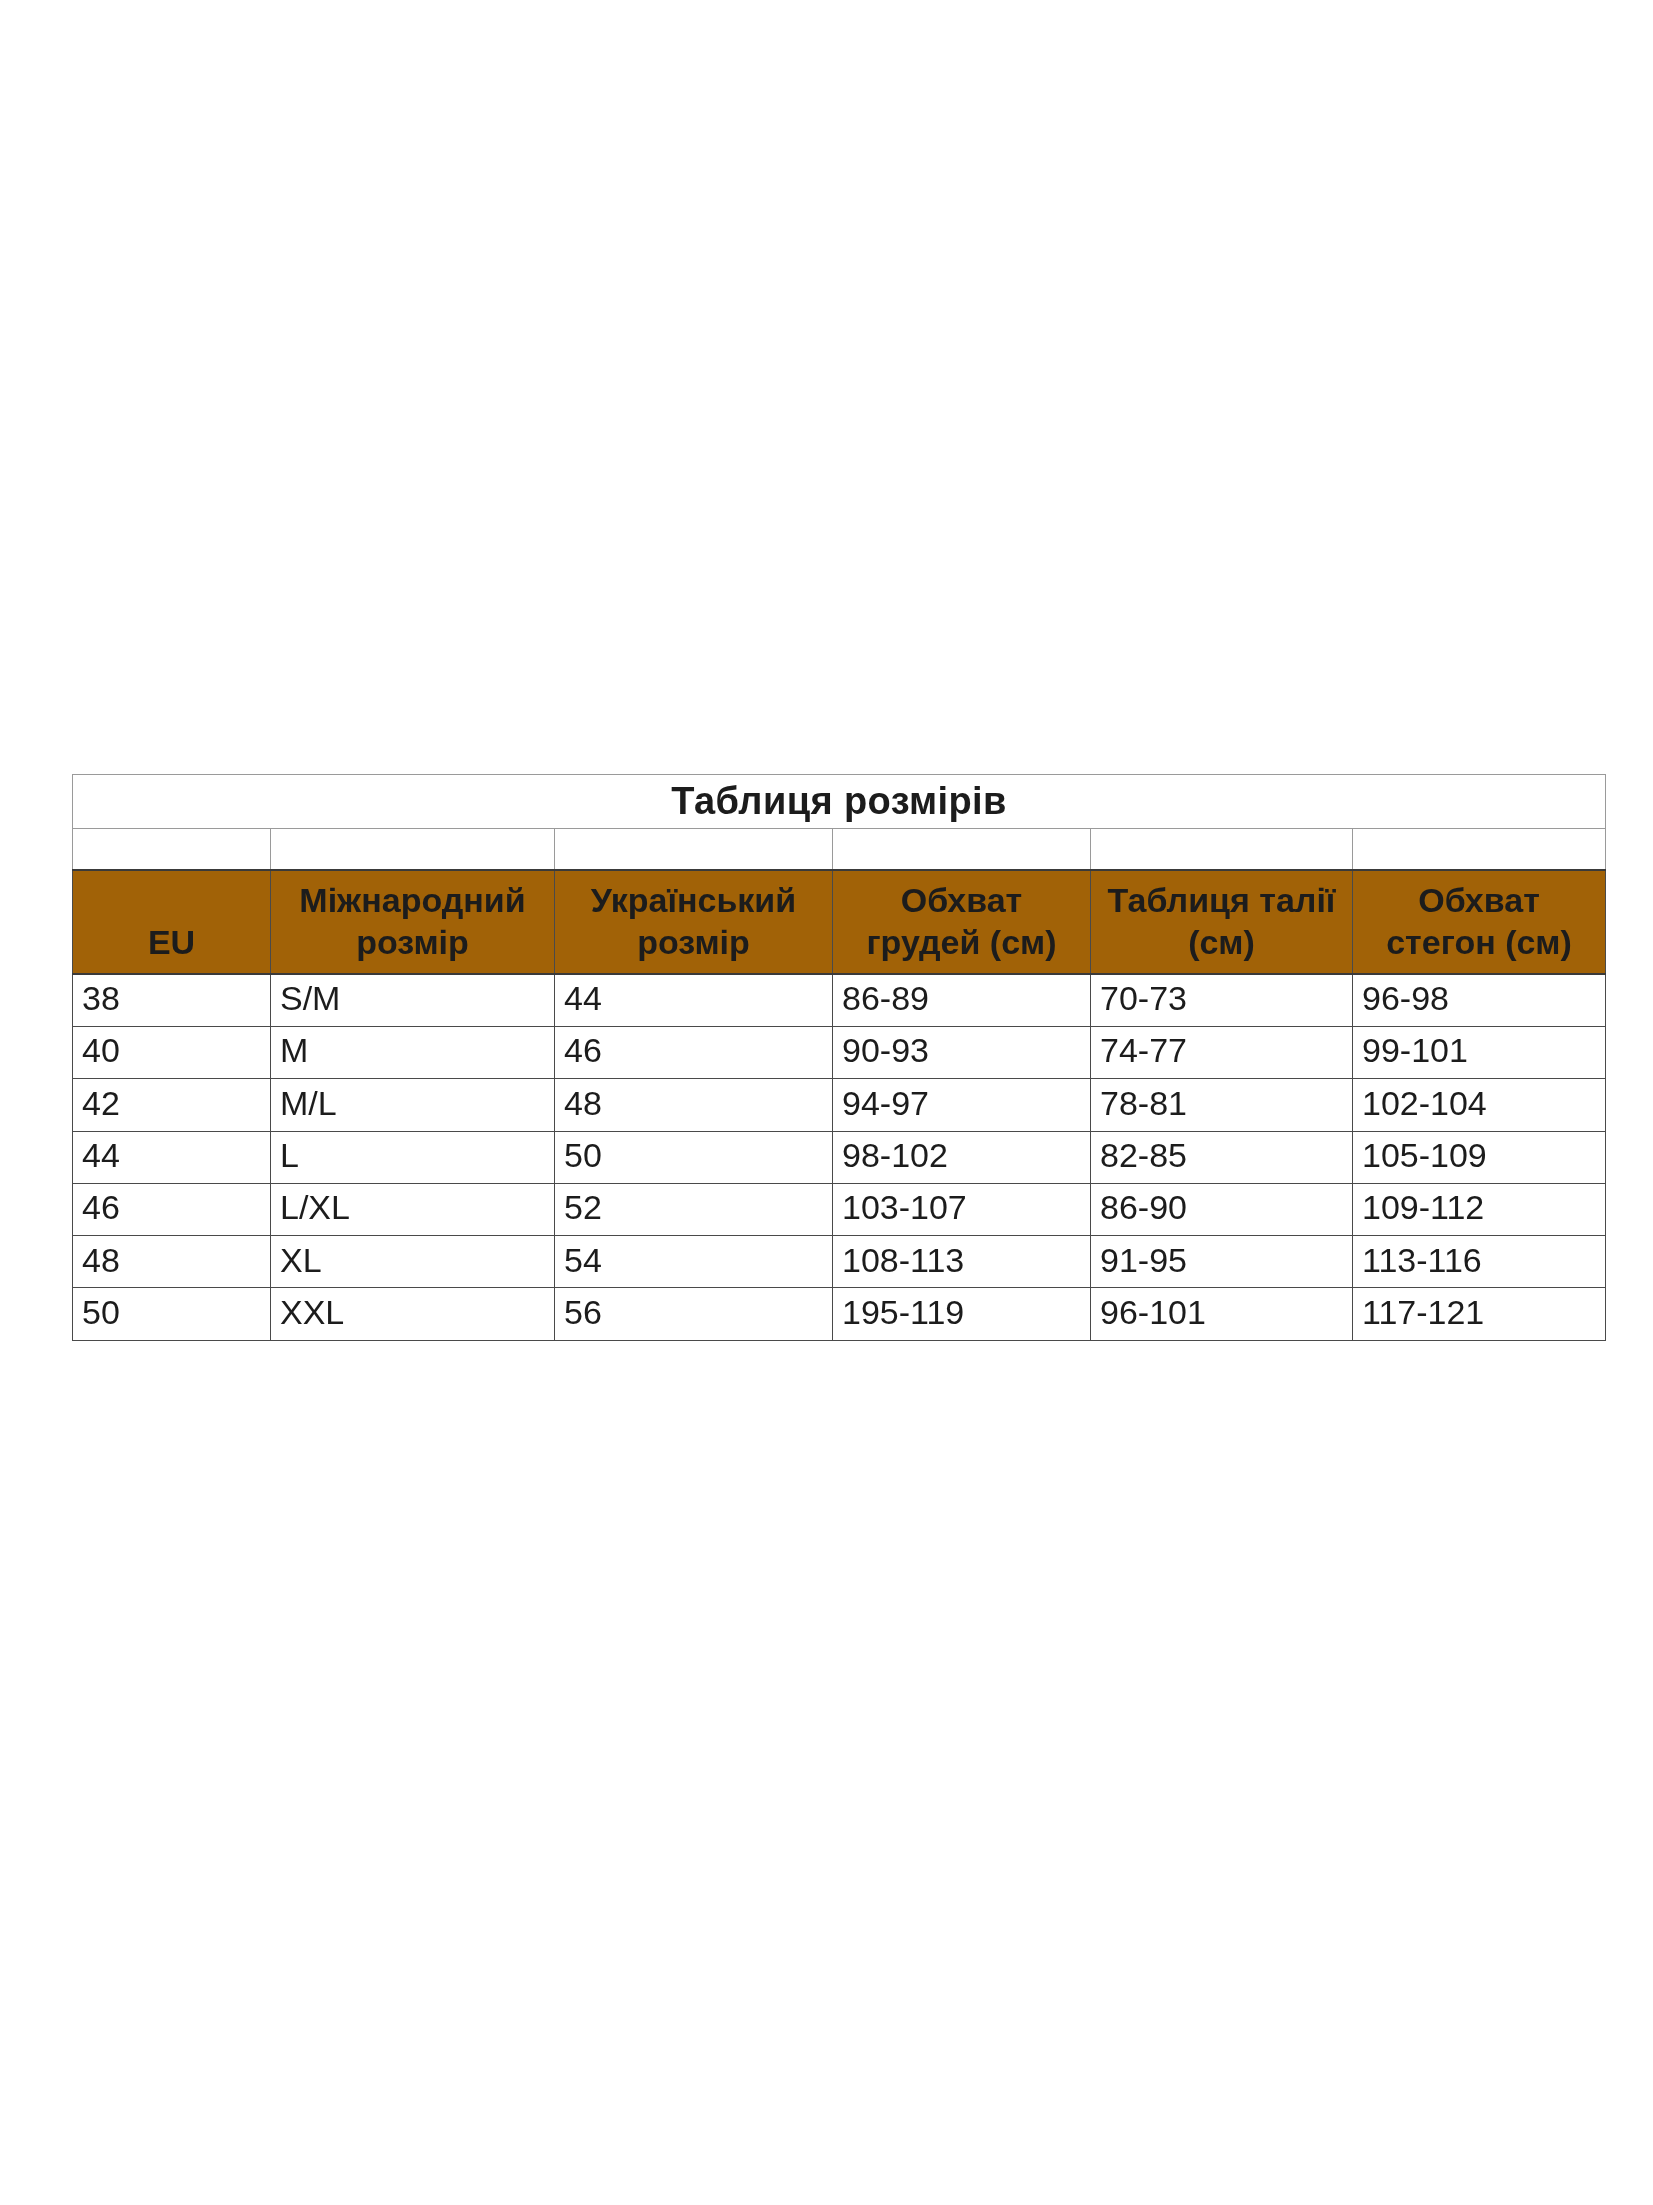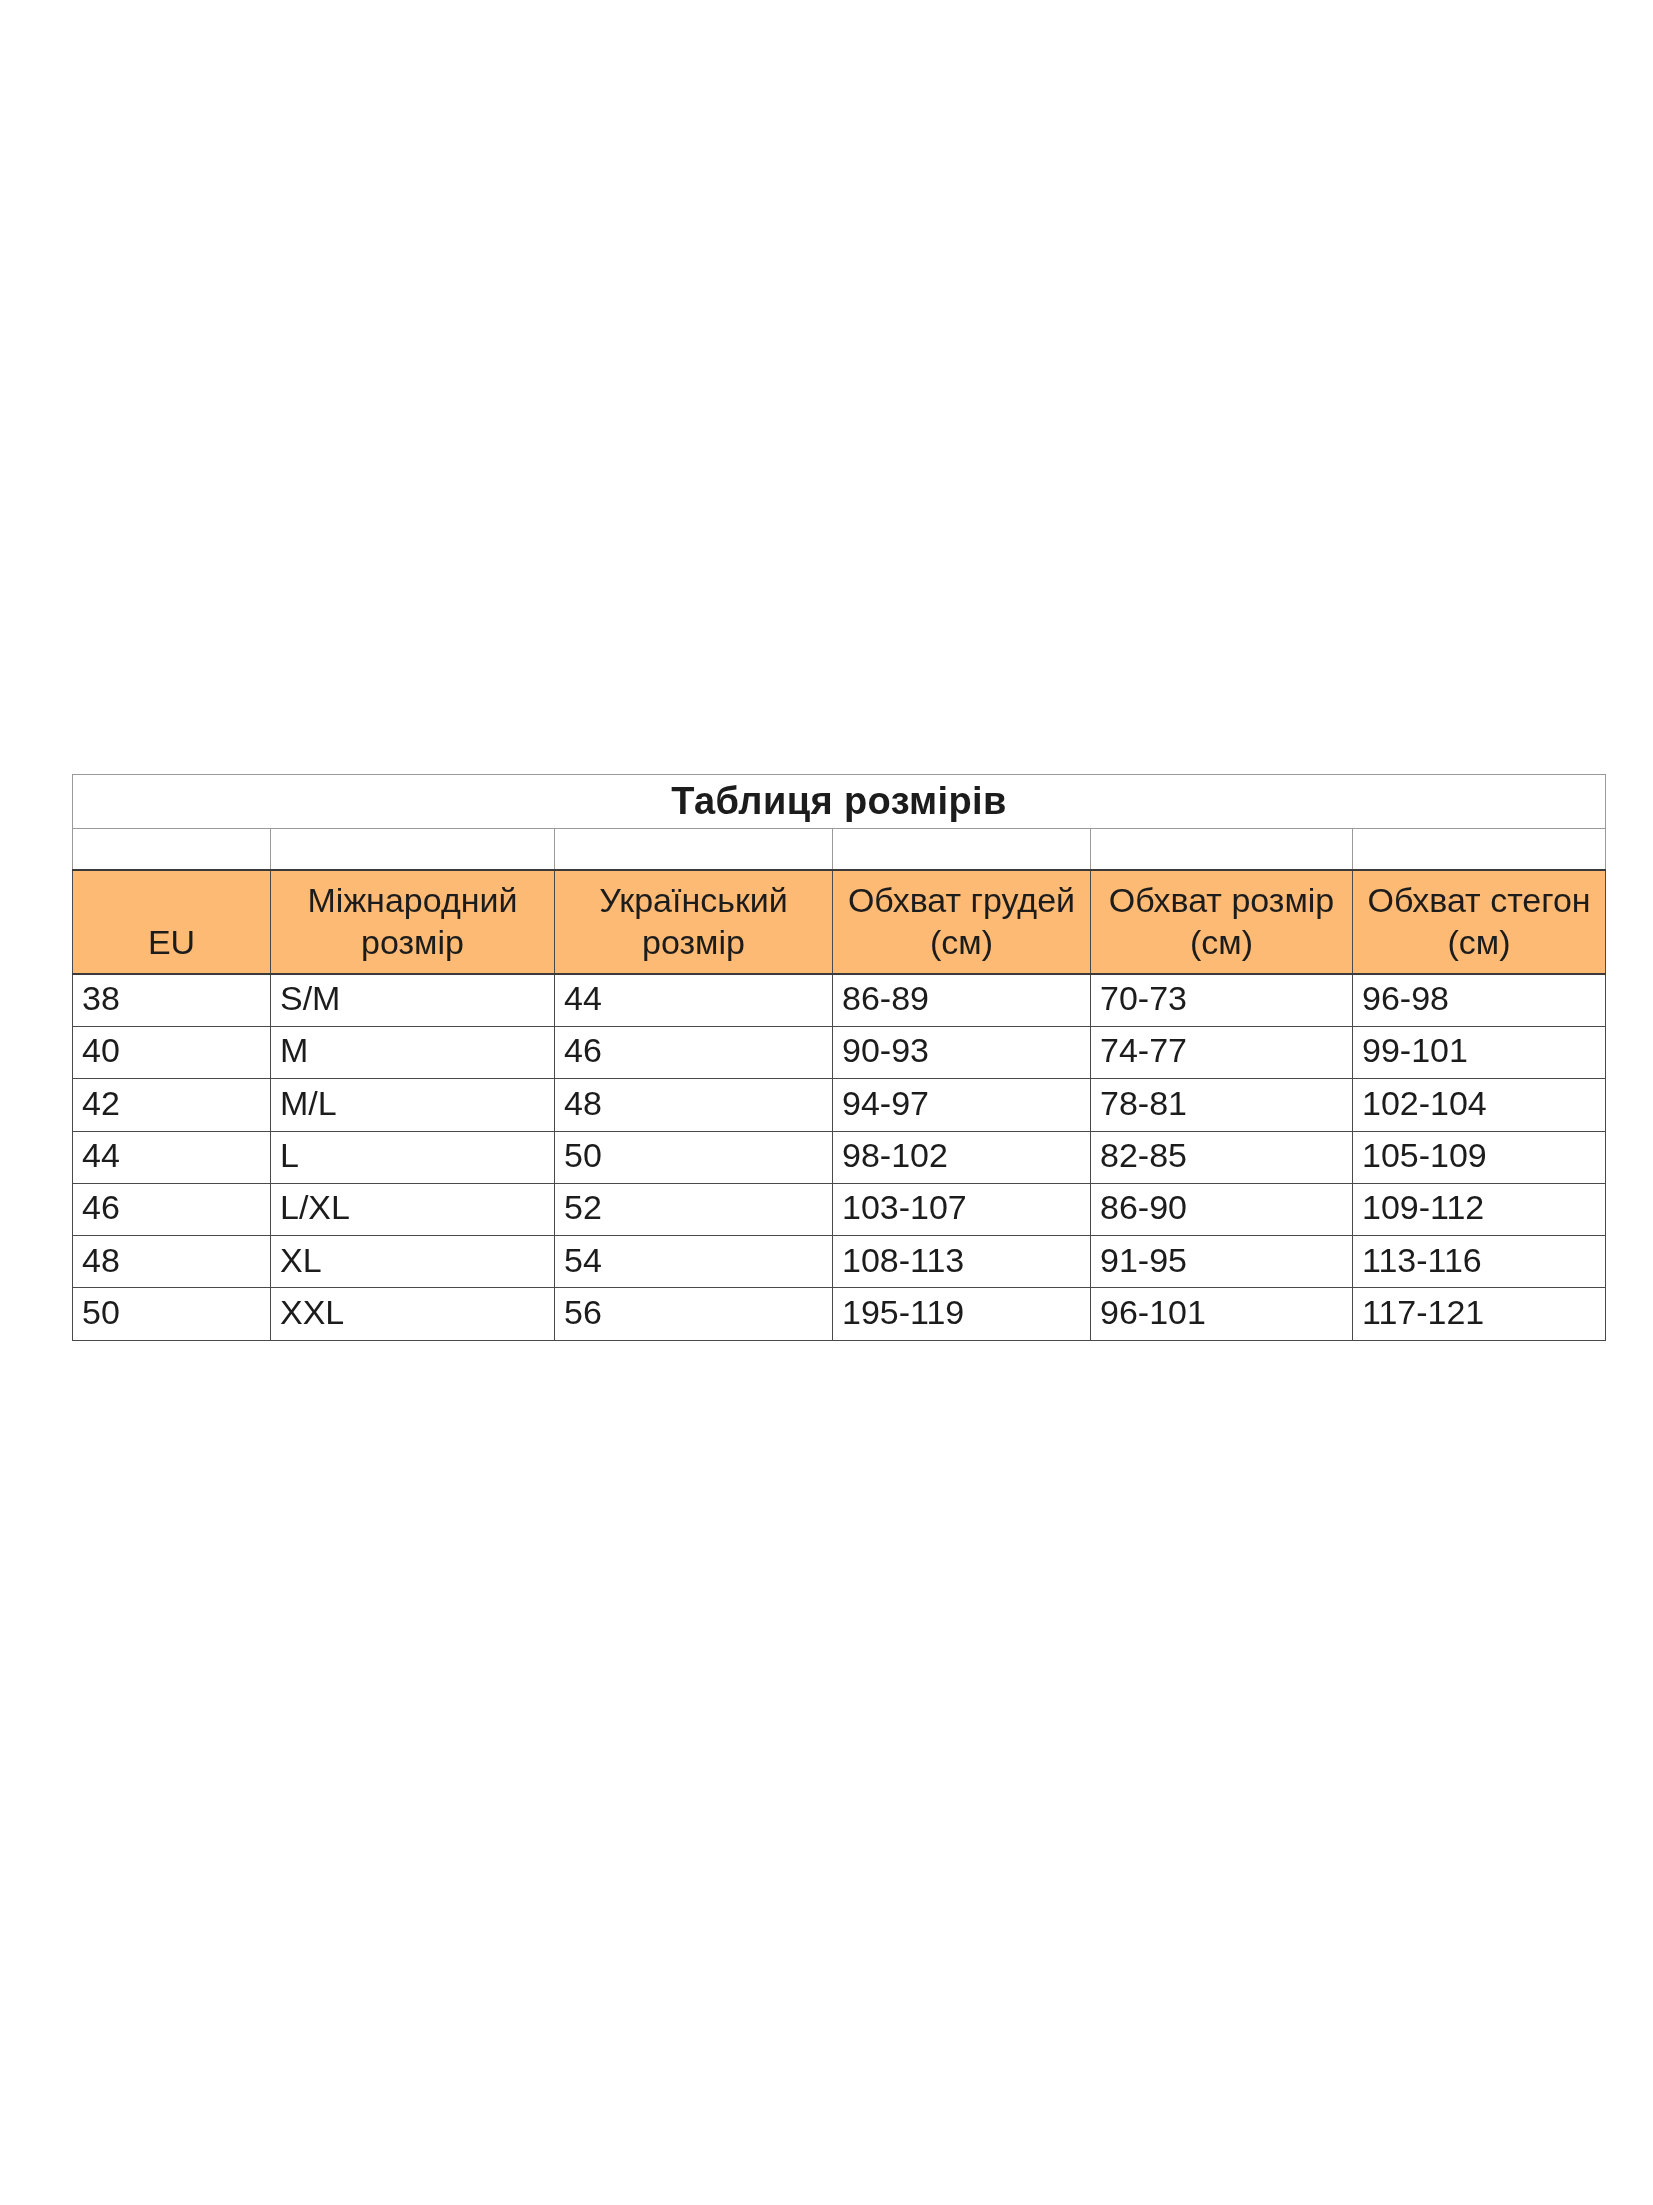--- a/index.html
+++ b/index.html
@@ -38,27 +38,27 @@
   }
   
   td.spacer-cell {
     height: 38px;
     border: 0.8px solid #9a9a9a;
     background: #ffffff;
   }
   
   th.header-cell {
     height: 87px;
-    background: #fdba74;
+    background: #a16207;
     border-left: 1.6px solid #4a4a4a;
     border-right: 1.6px solid #4a4a4a;
     border-top: 2.5px solid #3a3a3a;
     border-bottom: 2.5px solid #3a3a3a;
     font-size: 34px;
-    font-weight: normal;
+    font-weight: bold;
     line-height: 42px;
     text-align: center;
     vertical-align: bottom;
     padding: 4.9px 6.5px 9.8px 6.5px;
     overflow: hidden;
   }
   
   td.data-cell {
     height: 48px;
     border: 1.6px solid #4a4a4a;
@@ -97,21 +97,21 @@
       <td class="spacer-cell"></td>
       <td class="spacer-cell"></td>
       <td class="spacer-cell"></td>
     </tr>
 
     <tr>
       <th class="header-cell">EU</th>
       <th class="header-cell">Міжнародний розмір</th>
       <th class="header-cell">Український розмір</th>
       <th class="header-cell">Обхват грудей (см)</th>
-      <th class="header-cell">Обхват розмір (см)</th>
+      <th class="header-cell">Таблиця талії (см)</th>
       <th class="header-cell">Обхват стегон (см)</th>
     </tr>
 
     <tr>
       <td class="data-cell">38</td>
       <td class="data-cell">S/M</td>
       <td class="data-cell">44</td>
       <td class="data-cell">86-89</td>
       <td class="data-cell">70-73</td>
       <td class="data-cell">96-98</td>

